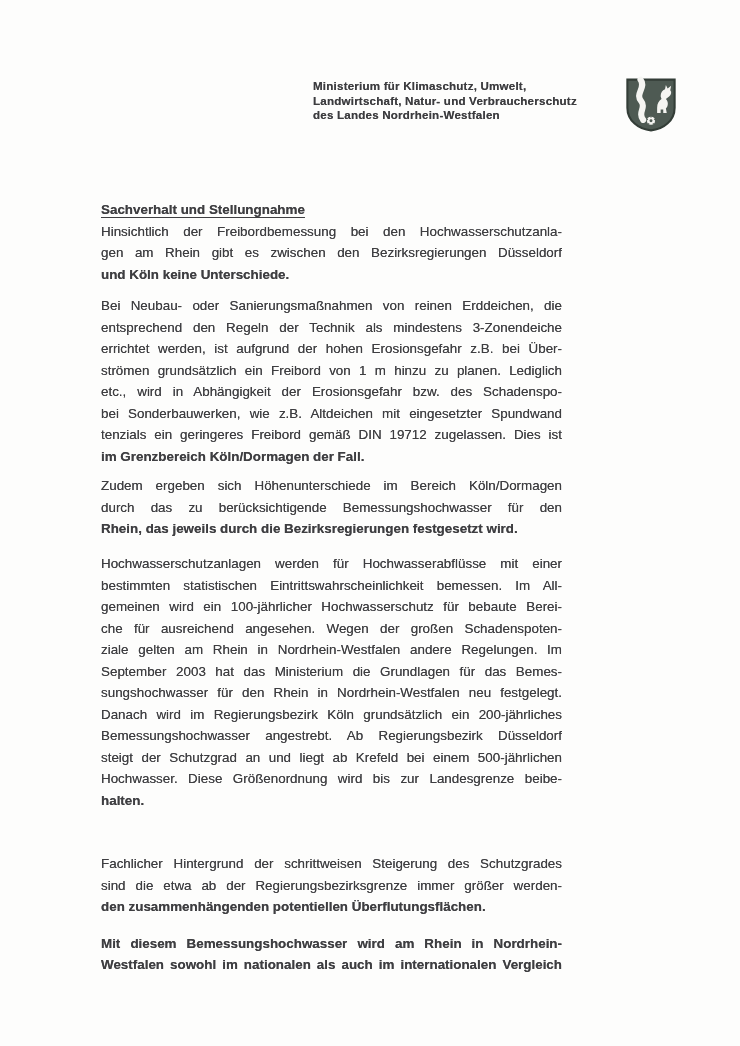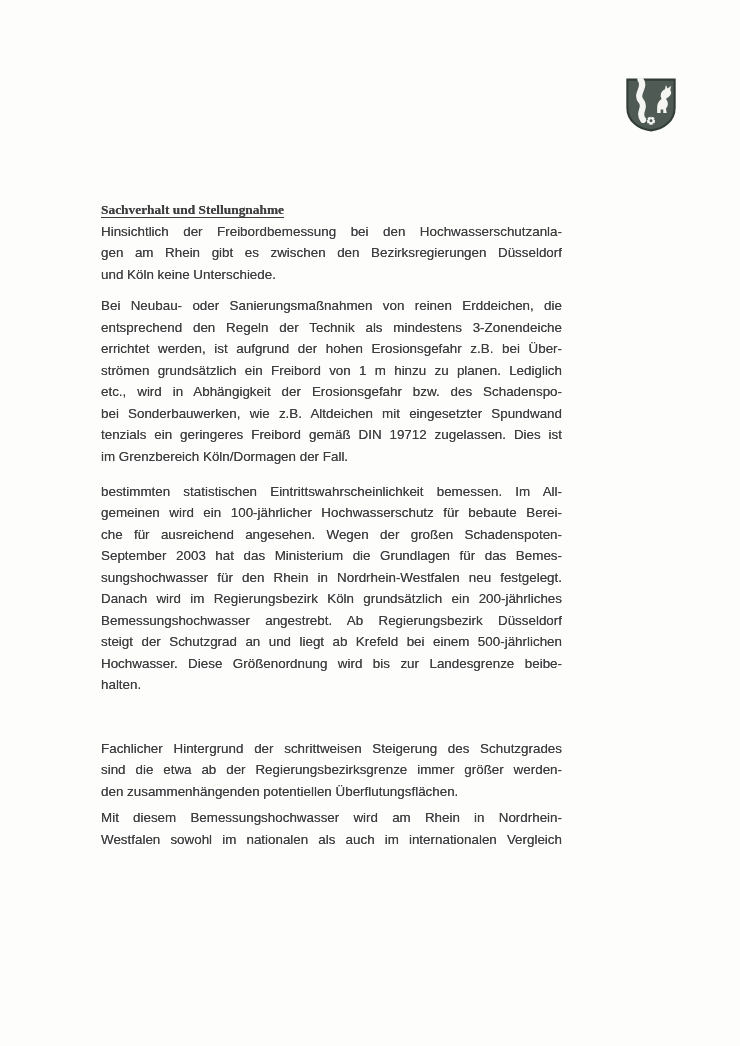--- a/index.html
+++ b/index.html
@@ -35,40 +35,45 @@
     font-size: 13.4px; line-height: 21.5px;
     text-shadow: 0 0 0.55px rgba(62,62,65,0.8);
   }
   .heading {
     font-weight: bold;
     text-decoration: underline;
     text-underline-offset: 3px;
     text-decoration-thickness: 1.3px;
     height: 21.5px;
     white-space: nowrap;
-    font-family: Liberation Serif, serif;
   }
   .para { width: 100%; }
   .line {
     text-align: justify;
     text-align-last: justify;
     height: 21.5px;
     overflow: hidden;
     white-space: normal;
   }
   .line.last {
     text-align: center;
     text-align-last: left;
+    font-weight: bold;
   }
 </style>
 </head>
 <body>
 
 <div class="page">
 
+  <div class="ministry-block">
+    <div>Ministerium für Klimaschutz, Umwelt,</div>
+    <div>Landwirtschaft, Natur- und Verbraucherschutz</div>
+    <div>des Landes Nordrhein-Westfalen</div>
+  </div>
 
   <div class="coat-of-arms">
     <svg width="56" height="58" viewBox="0 0 64 66" xmlns="http://www.w3.org/2000/svg">
 
       <path d="M5 4 H59 V36 C59 51 46 61 32 62 C18 61 5 51 5 36 Z" stroke="#333d37" stroke-width="2.4" fill="#4e5a53"></path>
 
       <path d="M20 4 C27 13 13 20 21 29 C27 36 16 42 23 50" fill="none" stroke="#f5f5f2" stroke-width="7" stroke-linecap="round"></path>
 
       <path d="M39 42 L39 36 C39 31 41 28 44 26 L43 23 C43 19 45 16 48 15 L49 10 L51 14 L55 11 L54 16 C56 18 55 21 53 23 L49 26 C52 29 52 34 49 37 L50 42 L46 42 L46 38 L43 38 L43 42 Z" fill="#f5f5f2"></path>
 
@@ -95,37 +100,44 @@
         <div class="para" style="margin-top: 10px;">
           <div class="line">Bei Neubau- oder Sanierungsmaßnahmen von reinen Erddeichen, die</div>
           <div class="line">entsprechend den Regeln der Technik als mindestens 3-Zonendeiche</div>
           <div class="line">errichtet werden, ist aufgrund der hohen Erosionsgefahr z.B. bei Über-</div>
           <div class="line">strömen grundsätzlich ein Freibord von 1 m hinzu zu planen. Lediglich</div>
           <div class="line">etc., wird in Abhängigkeit der Erosionsgefahr bzw. des Schadenspo-</div>
           <div class="line">bei Sonderbauwerken, wie z.B. Altdeichen mit eingesetzter Spundwand</div>
           <div class="line">tenzials ein geringeres Freibord gemäß DIN 19712 zugelassen. Dies ist</div>
           <div class="line last">im Grenzbereich Köln/Dormagen der Fall.</div>
         </div>
+        <div class="para" style="margin-top: 8px;">
+          <div class="line">Zudem ergeben sich Höhenunterschiede im Bereich Köln/Dormagen</div>
+          <div class="line">durch das zu berücksichtigende Bemessungshochwasser für den</div>
+          <div class="line last">Rhein, das jeweils durch die Bezirksregierungen festgesetzt wird.</div>
+        </div>
         <div class="para" style="margin-top: 13.5px;">
+          <div class="line">Hochwasserschutzanlagen werden für Hochwasserabflüsse mit einer</div>
           <div class="line">bestimmten statistischen Eintrittswahrscheinlichkeit bemessen. Im All-</div>
           <div class="line">gemeinen wird ein 100-jährlicher Hochwasserschutz für bebaute Berei-</div>
           <div class="line">che für ausreichend angesehen. Wegen der großen Schadenspoten-</div>
+          <div class="line">ziale gelten am Rhein in Nordrhein-Westfalen andere Regelungen. Im</div>
           <div class="line">September 2003 hat das Ministerium die Grundlagen für das Bemes-</div>
           <div class="line">sungshochwasser für den Rhein in Nordrhein-Westfalen neu festgelegt.</div>
           <div class="line">Danach wird im Regierungsbezirk Köln grundsätzlich ein 200-jährliches</div>
           <div class="line">Bemessungshochwasser angestrebt. Ab Regierungsbezirk Düsseldorf</div>
           <div class="line">steigt der Schutzgrad an und liegt ab Krefeld bei einem 500-jährlichen</div>
           <div class="line">Hochwasser. Diese Größenordnung wird bis zur Landesgrenze beibe-</div>
           <div class="line last">halten.</div>
         </div>
         <div class="para" style="margin-top: 42px;">
           <div class="line">Fachlicher Hintergrund der schrittweisen Steigerung des Schutzgrades</div>
           <div class="line">sind die etwa ab der Regierungsbezirksgrenze immer größer werden-</div>
           <div class="line last">den zusammenhängenden potentiellen Überflutungsflächen.</div>
         </div>
-        <div class="para" style="margin-top: 5px;">
+        <div class="para" style="margin-top: 15px; font-weight: bold;">
           <div class="line">Mit diesem Bemessungshochwasser wird am Rhein in Nordrhein-</div>
           <div class="line">Westfalen sowohl im nationalen als auch im internationalen Vergleich</div>
         </div>
       </div>
   </div>
 
 </div>
 
 </body></html>

